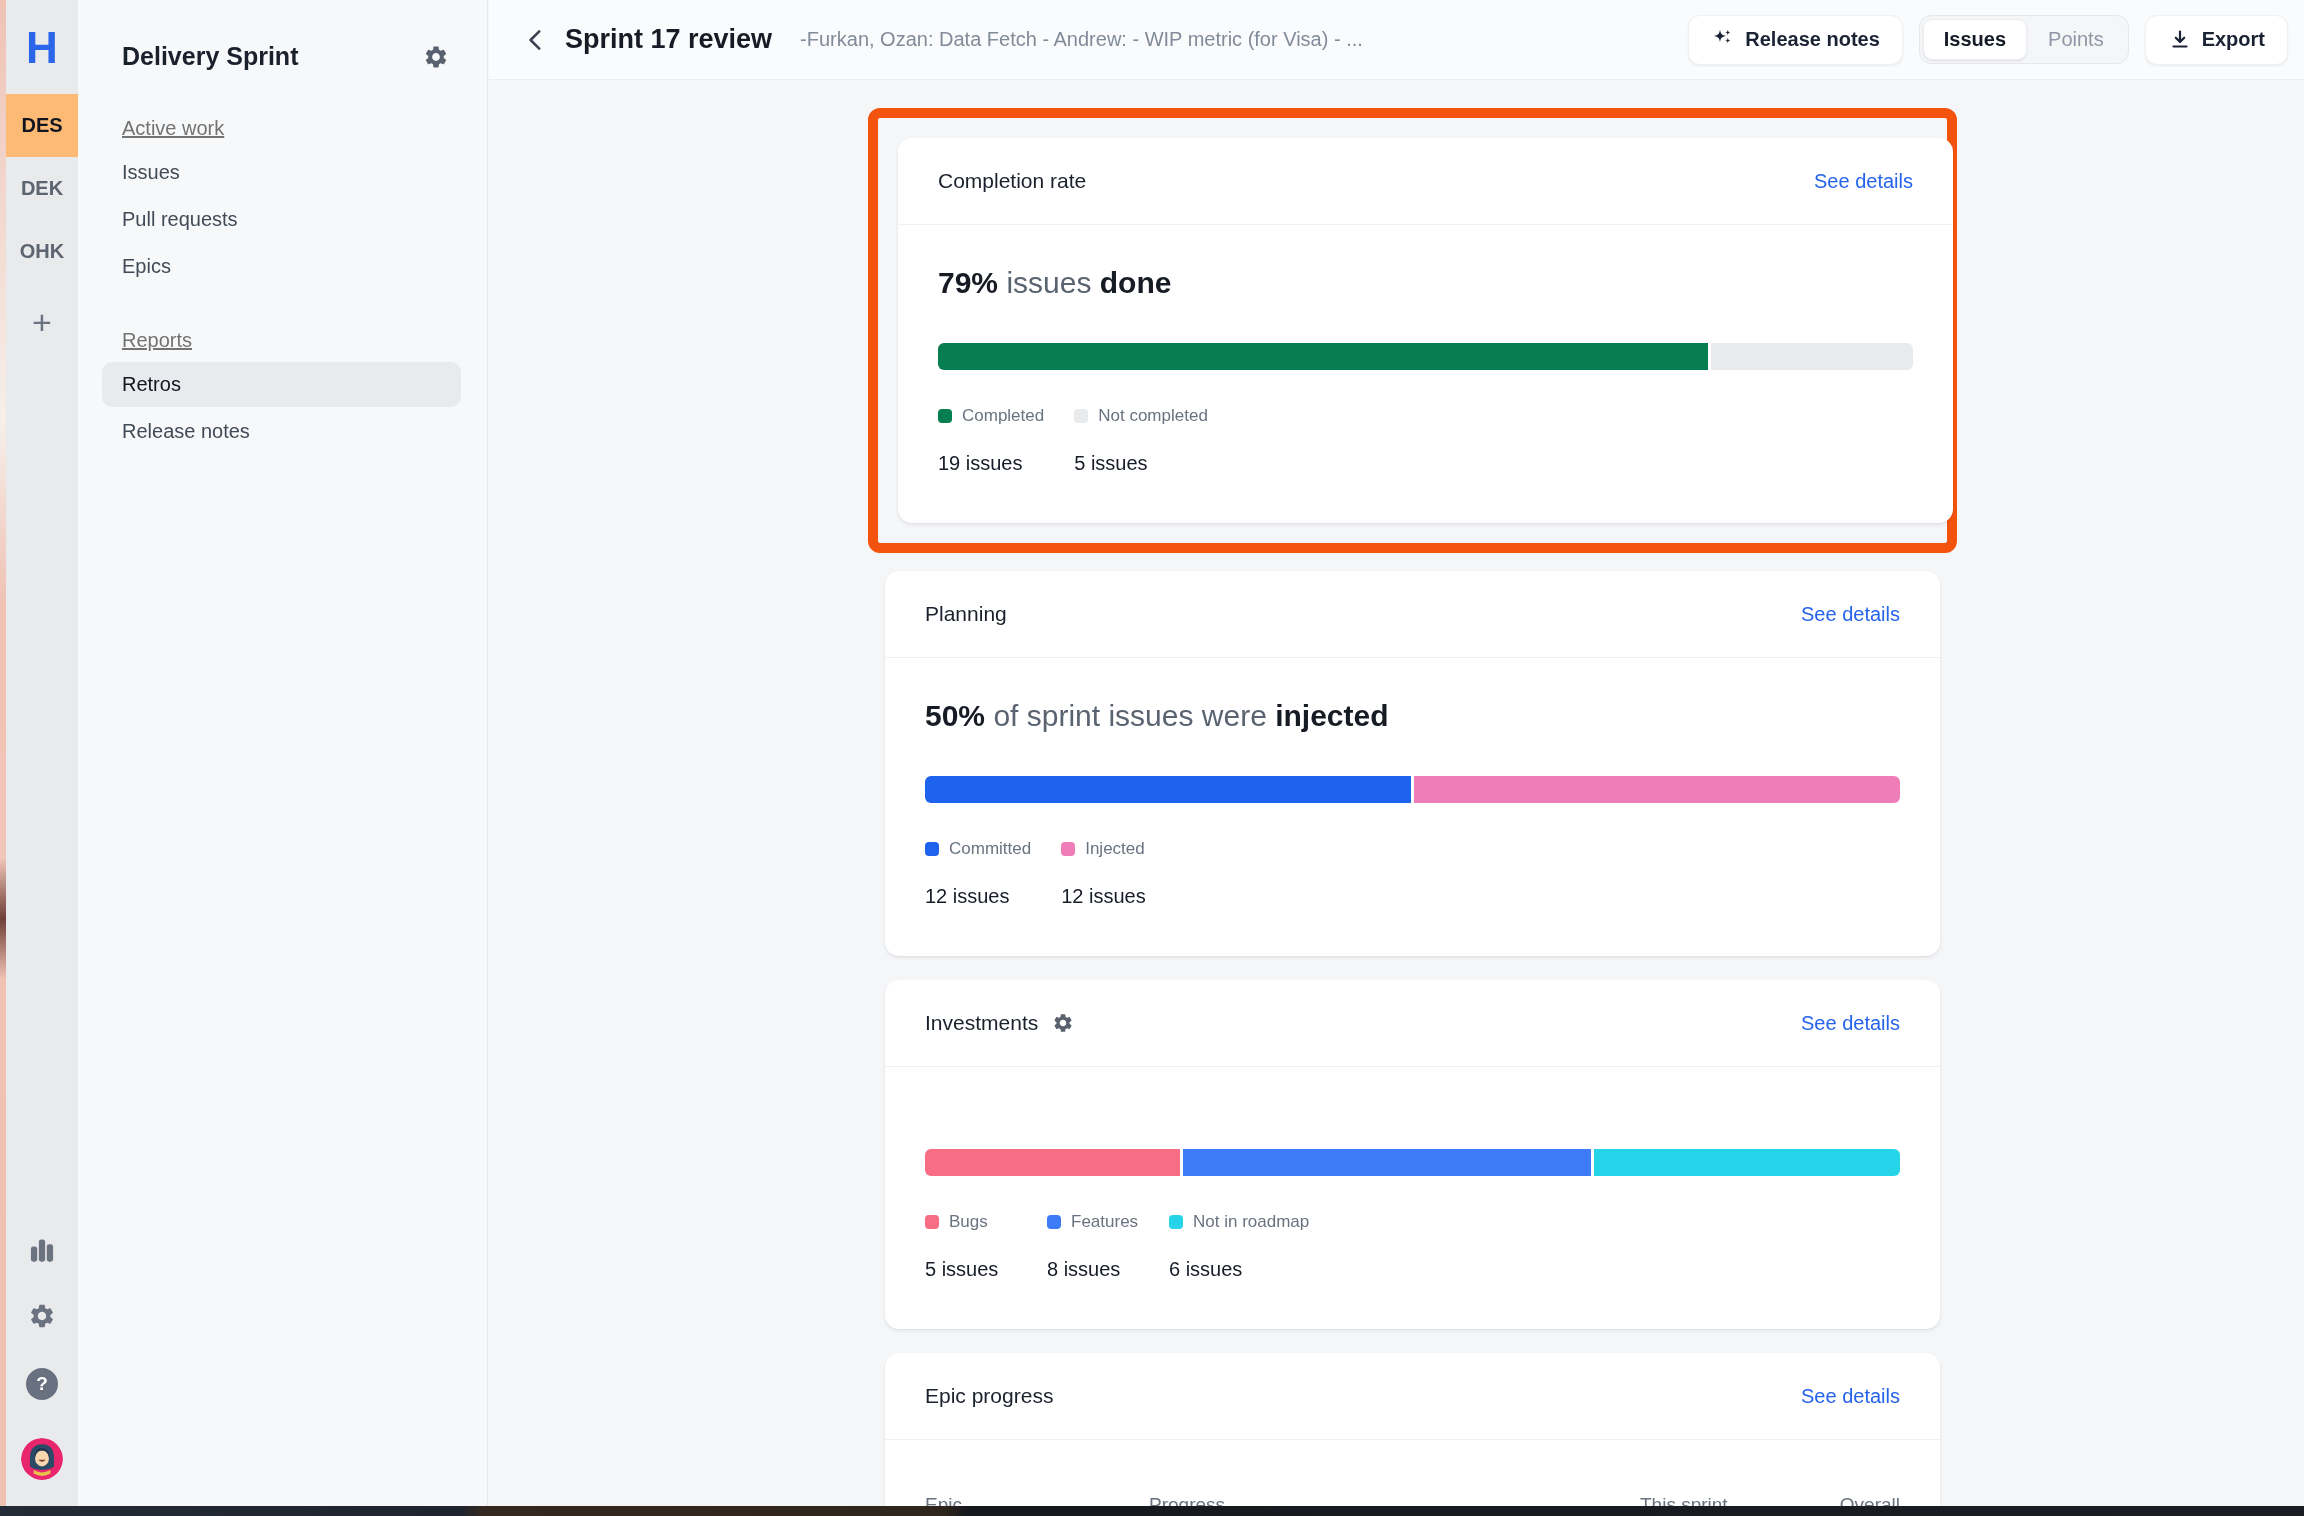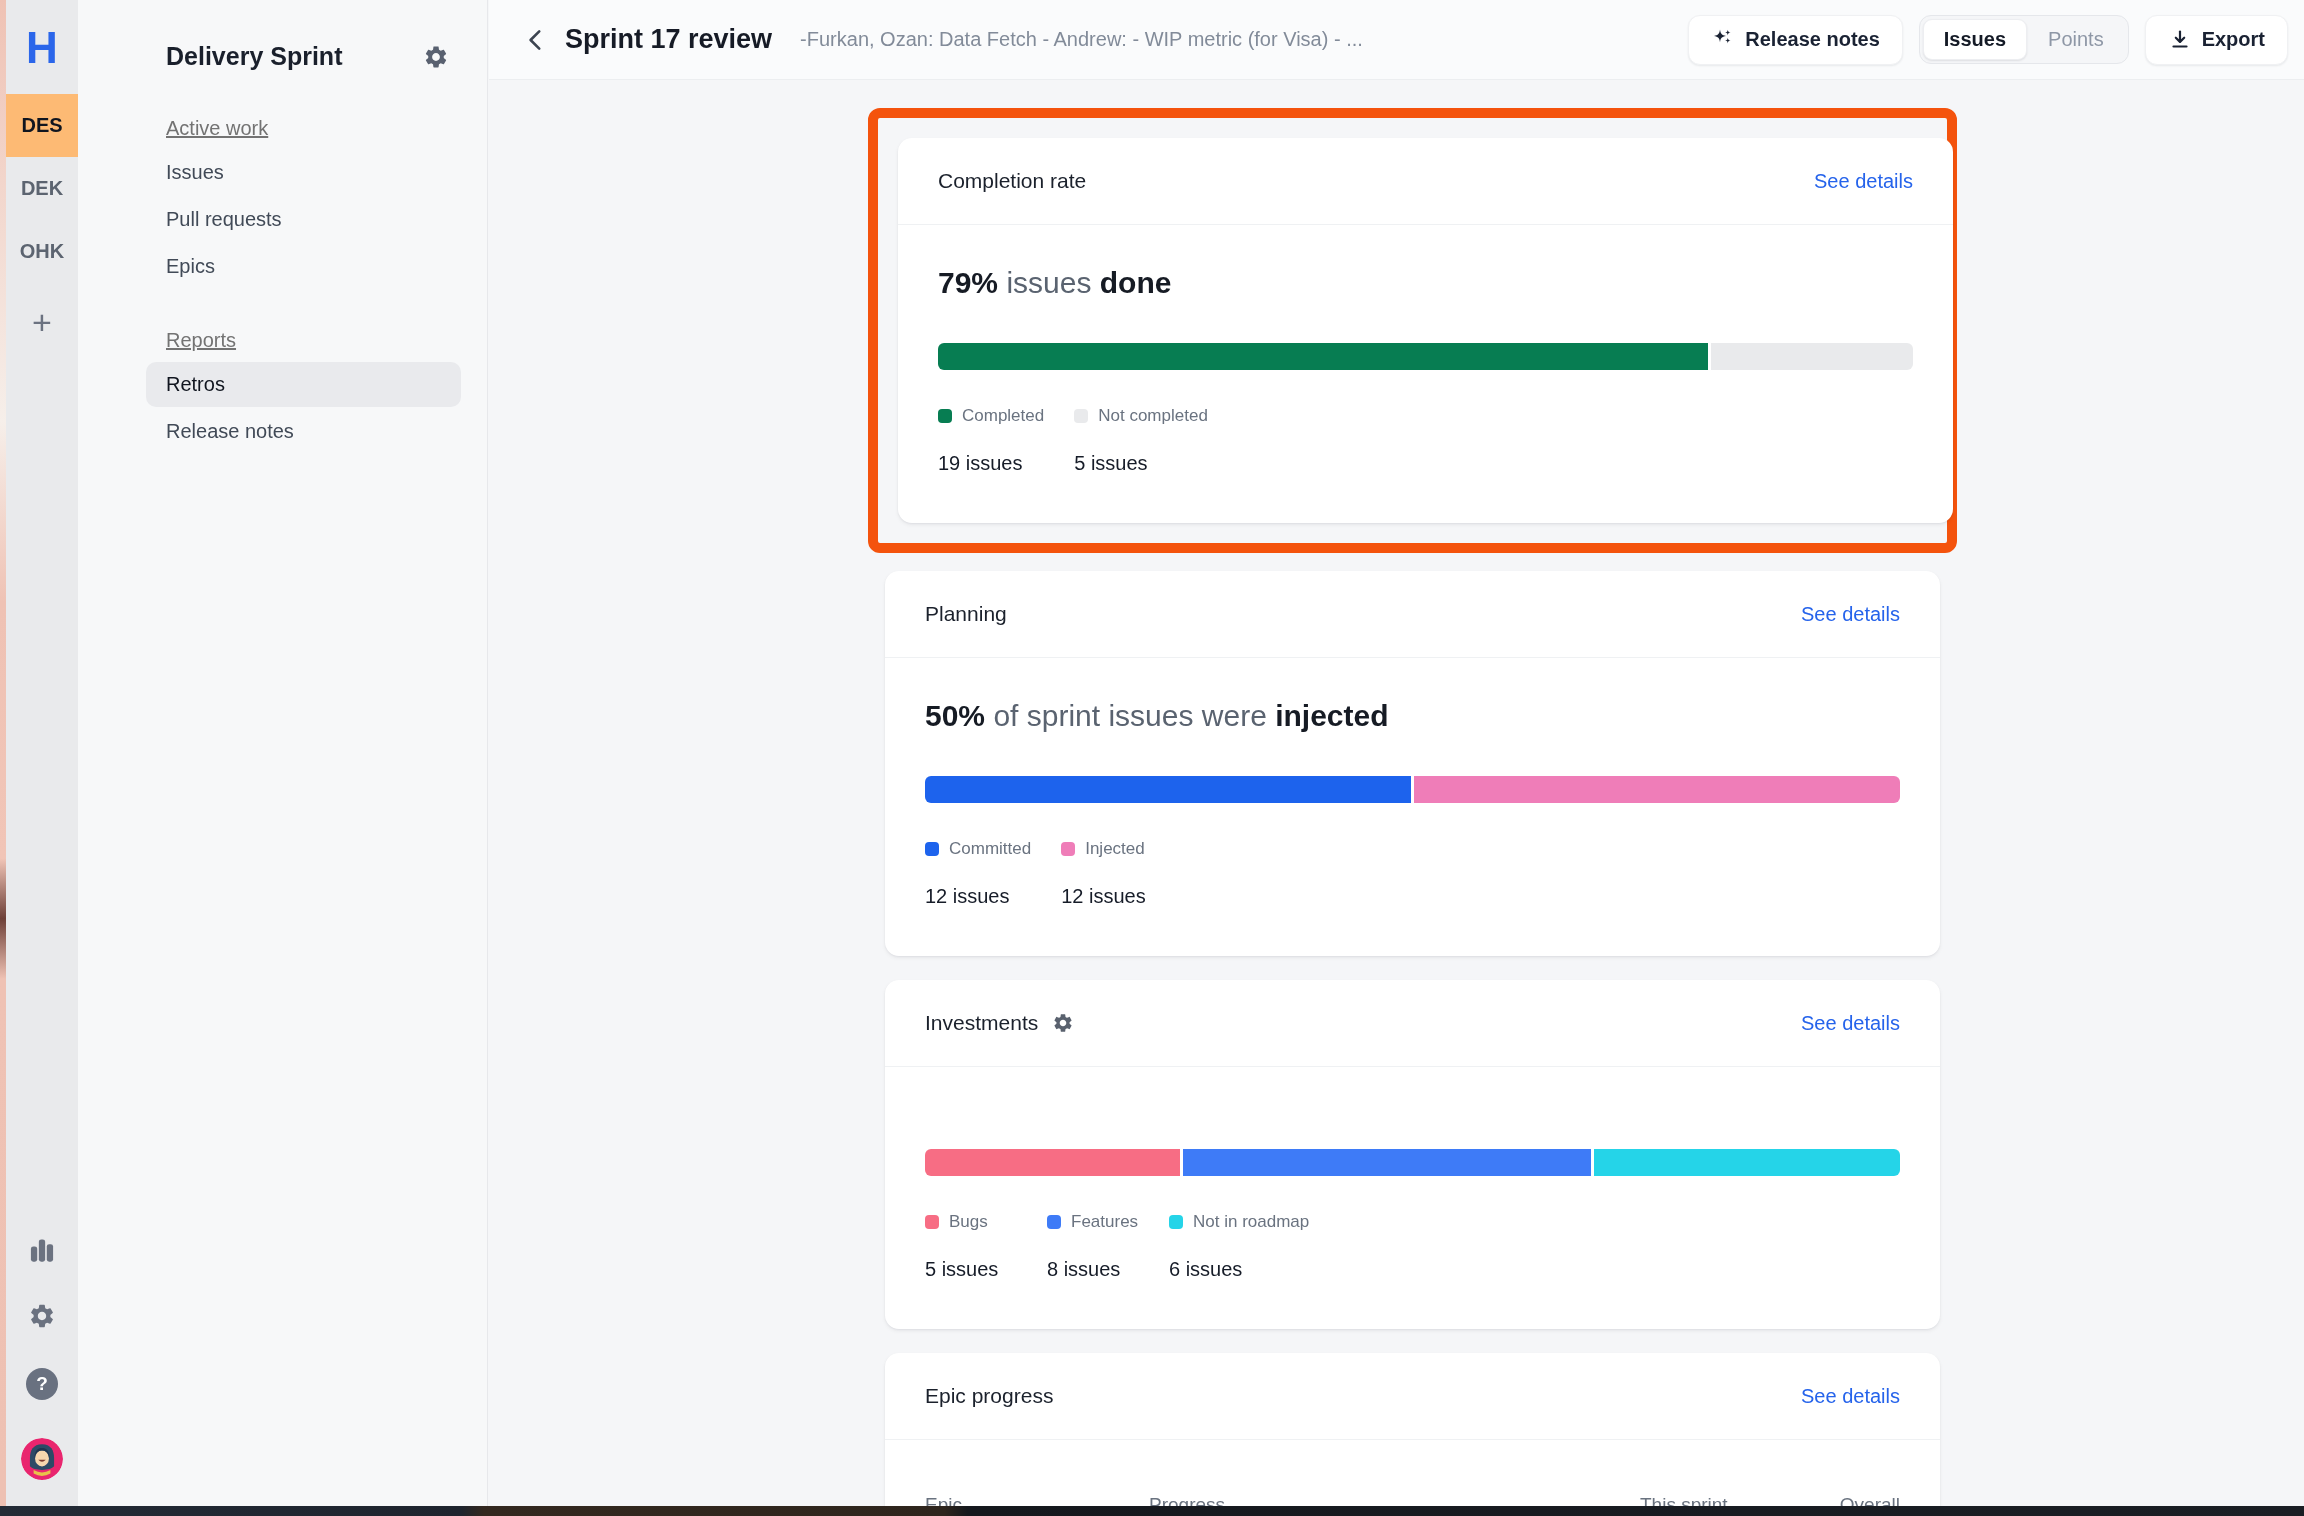--- a/index.html
+++ b/index.html
@@ -19,21 +19,21 @@
   .logo{margin-top:26px;margin-bottom:24px;font-size:44px;font-weight:800;color:#2B66EA;line-height:1;}
   .ws{width:100%;text-align:center;padding:20px 0;font-size:20px;font-weight:600;color:#5C6470;cursor:pointer;}
   .ws.active{background:#fdba74;color:#10151F;font-weight:700;}
   .ws-add{margin-top:22px;font-size:34px;font-weight:400;color:#6B7280;cursor:pointer;line-height:1;}
   .rail-bottom{margin-top:auto;display:flex;flex-direction:column;align-items:center;gap:38px;padding-bottom:26px;}
   .rail-icon{width:28px;height:28px;color:#6B7280;cursor:pointer;}
   .help-circle{width:32px;height:32px;border-radius:50%;background:#697180;color:#fff;
     display:flex;align-items:center;justify-content:center;font-size:19px;font-weight:700;cursor:pointer;}
   .avatar{width:42px;height:42px;border-radius:50%;overflow:hidden;cursor:pointer;}
   
-  .sidebar{position:absolute;left:78px;top:0;bottom:10px;width:410px;background:#F7F8F9;border-right:1px solid #E7E8EB;box-sizing:border-box;padding-left:44px;}
+  .sidebar{position:absolute;left:78px;top:0;bottom:10px;width:410px;background:#F7F8F9;border-right:1px solid #E7E8EB;box-sizing:border-box;}
   .sb-head{display:flex;align-items:center;justify-content:space-between;padding:42px 38px 0 44px;}
   .sb-title{font-size:25px;font-weight:700;color:#1A202C;}
   .sb-gear{width:26px;height:26px;color:#596170;cursor:pointer;}
   .sb-section{margin-top:46px;}
   .sb-section + .sb-section{margin-top:40px;}
   .sec-header{padding:0 0 8px 44px;font-size:20px;color:#737373;text-decoration:underline;}
   .nav-item{margin:2px 26px 2px 24px;padding:11px 0 11px 20px;font-size:20px;color:#414A57;border-radius:10px;cursor:pointer;}
   .nav-item.active{background:#E9EAED;color:#10151F;font-weight:500;}
   
   .topbar{position:absolute;left:489px;top:0;right:0;height:80px;background:#FAFBFC;border-bottom:1px solid #ECEEF0;

